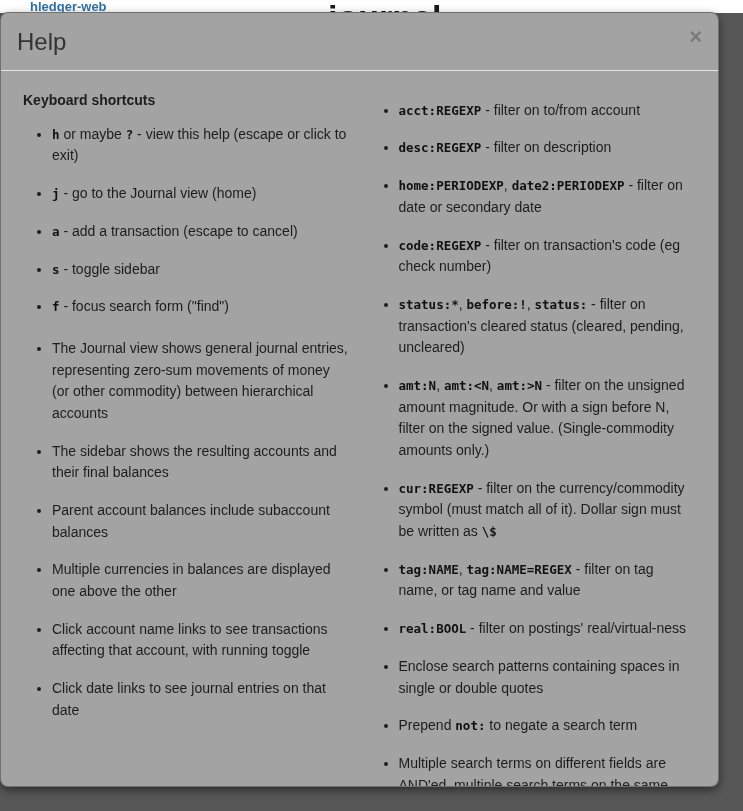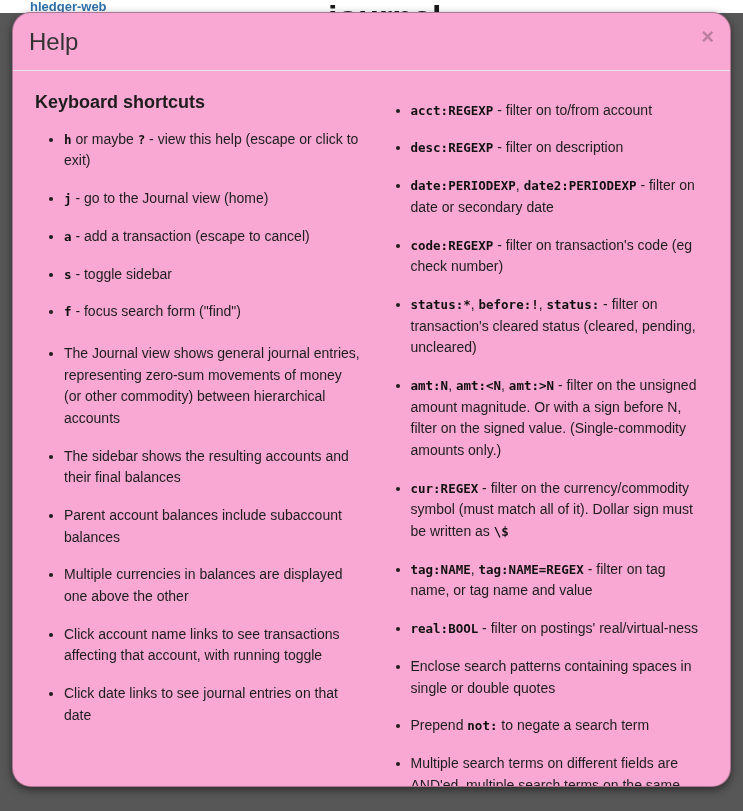--- a/index.html
+++ b/index.html
@@ -18,34 +18,34 @@
     text-decoration: underline; cursor: pointer; white-space: nowrap;
   }
   .page-heading {
     position: absolute; left: 328px; top: -2px;
     font-size: 34px; font-weight: bold; color: #1a1a1a; white-space: nowrap;
   }
   
   .backdrop { position: absolute; left: 0; top: 13px; right: 0; bottom: 0; background: #575757; }
 
   .modal {
-    position: absolute; left: 12px; top: 12px; width: 719px; height: 775px;
-    background: #f9a8d4; border: 1px solid rgba(0,0,0,.3); border-radius: 19px;
+    position: absolute; left: 0; top: 12px; width: 719px; height: 775px;
+    background: #a3a3a3; border: 1px solid rgba(0,0,0,.3); border-radius: 8px;
     box-shadow: 0 3px 9px rgba(0,0,0,.5); overflow: hidden;
   }
   .modal-header { position: relative; padding: 15px 16px 13px; border-bottom: 1px solid #e5e5e5; }
   .modal-title { margin: 0; font-size: 24px; font-weight: 500; color: #333; line-height: 1.2; }
   .close {
     position: absolute; top: 13px; right: 16px;
     font-size: 22px; font-weight: bold; line-height: 1;
     color: #000; opacity: .25; cursor: pointer;
   }
   .modal-body { padding: 13px 12px 10px; display: flex; align-items: flex-start; }
   .col { width: 50%; padding: 0 10px; }
-  .section-title { font-size: 18px; font-weight: bold; color: #1d1d1d; margin: 8px 0 11px; }
+  .section-title { font-size: 14px; font-weight: bold; color: #1d1d1d; margin: 8px 0 11px; }
   ul.help-list { margin: 0 0 20px; padding-left: 29px; list-style: disc; }
   ul.help-list li { font-size: 14px; line-height: 1.55; color: #1d1d1d; margin-bottom: 3px; margin-top: 16px; }
   code.kbd {
     font-family: "DejaVu Sans Mono", "Liberation Mono", monospace;
     font-weight: bold; font-size: 12.5px; color: #111;
   }
 </style>
 </head>
 <body>
 
@@ -77,25 +77,25 @@
           <li><span>Parent account balances include subaccount balances</span></li>
           <li><span>Multiple currencies in balances are displayed one above the other</span></li>
           <li><span>Click account name links to see transactions affecting that account, with running toggle</span></li>
           <li><span>Click date links to see journal entries on that date</span></li>
         </ul>
     </div>
     <div class="col">
       <ul class="help-list">
           <li><code class="kbd">acct:REGEXP</code><span> - filter on to/from account</span></li>
           <li><code class="kbd">desc:REGEXP</code><span> - filter on description</span></li>
-          <li><code class="kbd">date:PERIODEXP</code><span>, </span><code class="kbd">date2:PERIODEXP</code><span> - filter on date or secondary date</span></li>
+          <li><code class="kbd">home:PERIODEXP</code><span>, </span><code class="kbd">date2:PERIODEXP</code><span> - filter on date or secondary date</span></li>
           <li><code class="kbd">code:REGEXP</code><span> - filter on transaction's code (eg check number)</span></li>
           <li><code class="kbd">status:*</code><span>, </span><code class="kbd">before:!</code><span>, </span><code class="kbd">status:</code><span> - filter on transaction's cleared status (cleared, pending, uncleared)</span></li>
           <li><code class="kbd">amt:N</code><span>, </span><code class="kbd">amt:&lt;N</code><span>, </span><code class="kbd">amt:&gt;N</code><span> - filter on the unsigned amount magnitude. Or with a sign before N, filter on the signed value. (Single-commodity amounts only.)</span></li>
-          <li><code class="kbd">cur:REGEX</code><span> - filter on the currency/commodity symbol (must match all of it). Dollar sign must be written as </span><code class="kbd">\$</code></li>
+          <li><code class="kbd">cur:REGEXP</code><span> - filter on the currency/commodity symbol (must match all of it). Dollar sign must be written as </span><code class="kbd">\$</code></li>
           <li><code class="kbd">tag:NAME</code><span>, </span><code class="kbd">tag:NAME=REGEX</code><span> - filter on tag name, or tag name and value</span></li>
           <li><code class="kbd">real:BOOL</code><span> - filter on postings' real/virtual-ness</span></li>
           <li><span>Enclose search patterns containing spaces in single or double quotes</span></li>
           <li><span>Prepend </span><code class="kbd">not:</code><span> to negate a search term</span></li>
           <li><span>Multiple search terms on different fields are AND'ed, multiple search terms on the same field are OR'ed</span></li>
           <li><span>These search terms also work with command-line hledger</span></li>
         </ul>
     </div>
   </div>
 </div>

